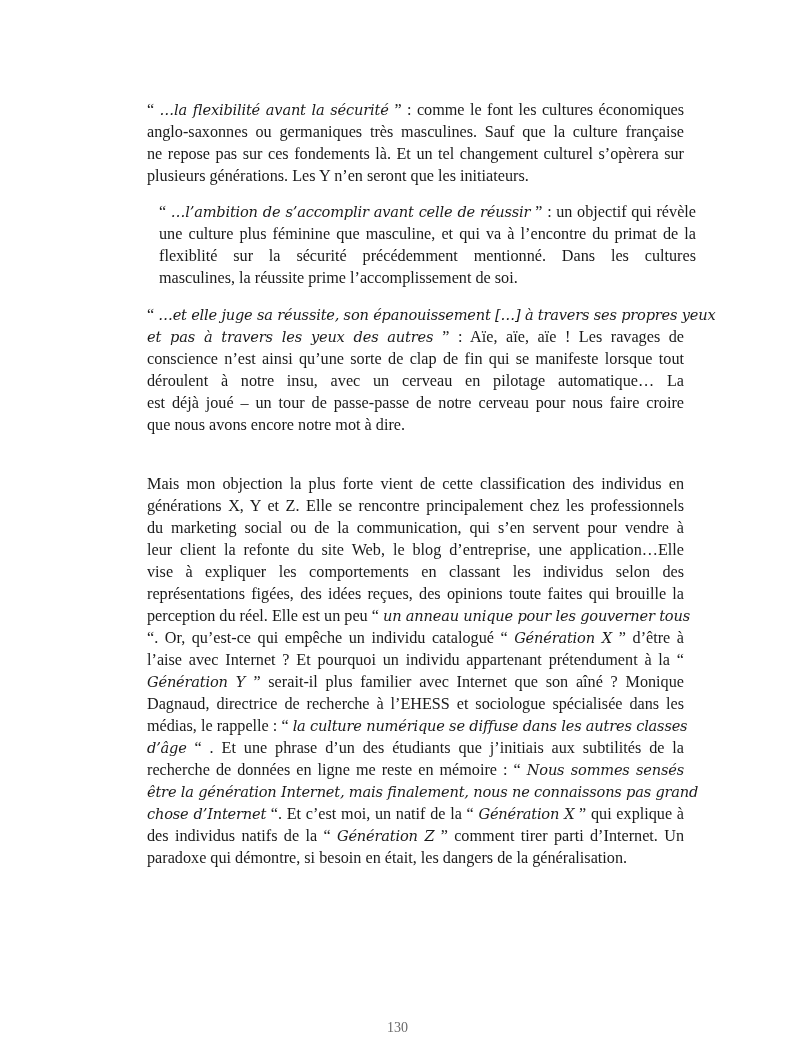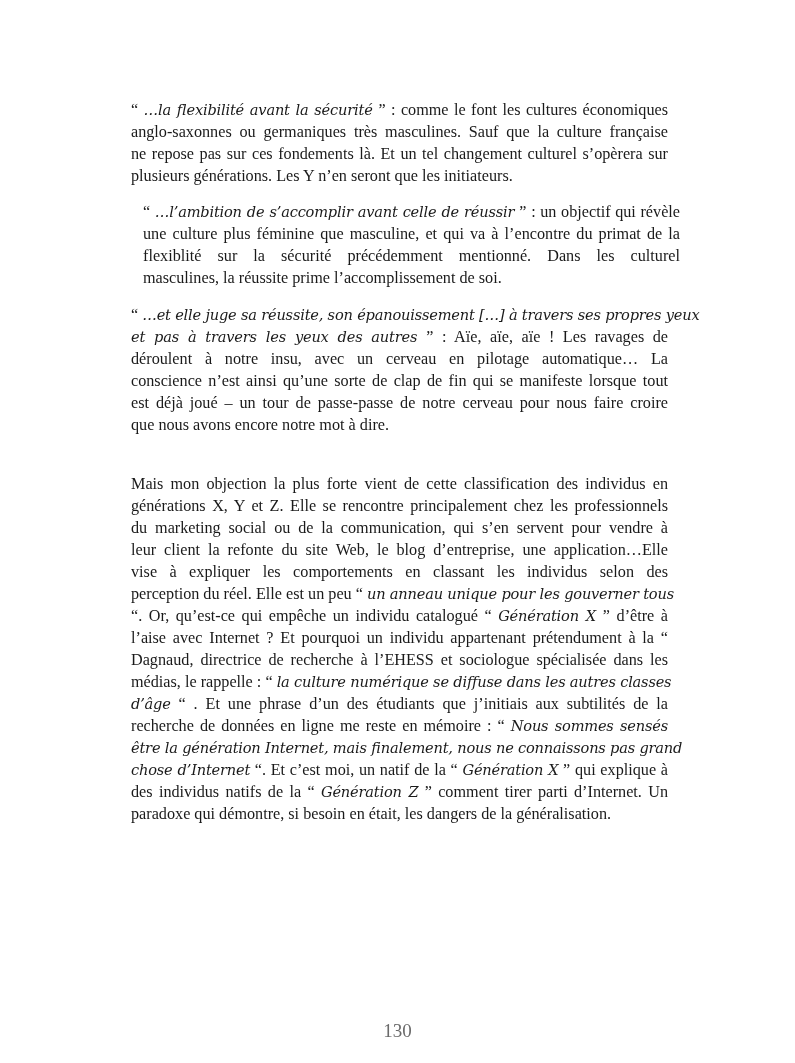--- a/index.html
+++ b/index.html
@@ -1,59 +1,61 @@
 <!DOCTYPE html>
 <html><head>
   <meta charset="utf-8">
   <style>
     html, body { margin: 0; padding: 0; background: #ffffff; }
     body { width: 795px; height: 1063px; position: relative; overflow: hidden;
            font-family: "Liberation Serif", "DejaVu Serif", serif; color: #1a1a1a; }
     .page { position: absolute; left: 0; top: 0; width: 795px; height: 1063px; background: #fff; }
-    .para { position: absolute; left: 131px; width: 537px; }
+    .para { position: absolute; left: 147px; width: 537px; }
     .line { display: block; height: 22px; line-height: 22px; font-size: 16.2px; white-space: nowrap; }
     .line.j { text-align: justify; text-align-last: justify; }
     .line.l { text-align: left; font-family: Liberation Serif, serif; }
     .it { font-style: italic; font-family: "DejaVu Serif", "Liberation Serif", serif; font-size: 14.6px; letter-spacing: -0.2px; }
     .page-number { position: absolute; top: 1020px; left: 0; width: 795px; text-align: center;
-                   font-size: 19px; color: #6a6a6a; }
+                   font-size: 14px; color: #6a6a6a; }
   </style>
 </head>
 <body>
 
 <div class="page">
   <div class="para" id="p0" style="top:99px;">
       <span class="line j"><span>“ </span><span class="it">…la flexibilité avant la sécurité </span><span> ” : comme le font les cultures économiques</span></span>
       <span class="line j"><span>anglo-saxonnes ou germaniques très masculines. Sauf que la culture française</span></span>
       <span class="line j"><span>ne repose pas sur ces fondements là. Et un tel changement culturel s’opèrera sur</span></span>
       <span class="line l"><span>plusieurs générations. Les Y n’en seront que les initiateurs.</span></span>
     </div>
   <div class="para" id="p1" style="top:201px;margin-left:12px;">
       <span class="line j"><span>“ </span><span class="it">…l’ambition de s’accomplir avant celle de réussir </span><span> ” : un objectif qui révèle</span></span>
       <span class="line j"><span>une culture plus féminine que masculine, et qui va à l’encontre du primat de la</span></span>
-      <span class="line j"><span>flexiblité sur la sécurité précédemment mentionné. Dans les culturel</span></span>
+      <span class="line j"><span>flexiblité sur la sécurité précédemment mentionné. Dans les cultures</span></span>
       <span class="line l"><span>masculines, la réussite prime l’accomplissement de soi.</span></span>
     </div>
   <div class="para" id="p2" style="top:304px;">
       <span class="line j"><span>“ </span><span class="it">…et elle juge sa réussite, son épanouissement […] à travers ses propres yeux</span></span>
       <span class="line j"><span class="it">et pas à travers les yeux des autres </span><span> ” : Aïe, aïe, aïe ! Les ravages de</span></span>
+      <span class="line j"><span>conscience n’est ainsi qu’une sorte de clap de fin qui se manifeste lorsque tout</span></span>
       <span class="line j"><span>déroulent à notre insu, avec un cerveau en pilotage automatique… La</span></span>
-      <span class="line j"><span>conscience n’est ainsi qu’une sorte de clap de fin qui se manifeste lorsque tout</span></span>
       <span class="line j"><span>est déjà joué – un tour de passe-passe de notre cerveau pour nous faire croire</span></span>
       <span class="line l"><span>que nous avons encore notre mot à dire.</span></span>
     </div>
   <div class="para" id="p3" style="top:473px;">
       <span class="line j"><span>Mais mon objection la plus forte vient de cette classification des individus en</span></span>
       <span class="line j"><span>générations X, Y et Z. Elle se rencontre principalement chez les professionnels</span></span>
       <span class="line j"><span>du marketing social ou de la communication, qui s’en servent pour vendre à</span></span>
       <span class="line j"><span>leur client la refonte du site Web, le blog d’entreprise, une application…Elle</span></span>
       <span class="line j"><span>vise à expliquer les comportements en classant les individus selon des</span></span>
+      <span class="line j"><span>représentations figées, des idées reçues, des opinions toute faites qui brouille la</span></span>
       <span class="line j"><span>perception du réel. Elle est un peu “ </span><span class="it">un anneau unique pour les gouverner tous</span></span>
       <span class="line j"><span>“. Or, qu’est-ce qui empêche un individu catalogué “ </span><span class="it">Génération X </span><span> ” d’être à</span></span>
       <span class="line j"><span>l’aise avec Internet ? Et pourquoi un individu appartenant prétendument à la “</span></span>
+      <span class="line j"><span class="it">Génération Y </span><span> ” serait-il plus familier avec Internet que son aîné ? Monique</span></span>
       <span class="line j"><span>Dagnaud, directrice de recherche à l’EHESS et sociologue spécialisée dans les</span></span>
       <span class="line j"><span>médias, le rappelle : “ </span><span class="it">la culture numérique se diffuse dans les autres classes</span></span>
       <span class="line j"><span class="it">d’âge</span><span> “ . Et une phrase d’un des étudiants que j’initiais aux subtilités de la</span></span>
       <span class="line j"><span>recherche de données en ligne me reste en mémoire : “ </span><span class="it">Nous sommes sensés</span></span>
       <span class="line j"><span class="it">être la génération Internet, mais finalement, nous ne connaissons pas grand</span></span>
       <span class="line j"><span class="it">chose d’Internet</span><span> “. Et c’est moi, un natif de la “ </span><span class="it">Génération X</span><span> ” qui explique à</span></span>
       <span class="line j"><span>des individus natifs de la “ </span><span class="it">Génération Z</span><span> ” comment tirer parti d’Internet. Un</span></span>
       <span class="line l"><span>paradoxe qui démontre, si besoin en était, les dangers de la généralisation.</span></span>
     </div>
   <div class="page-number">130</div>

